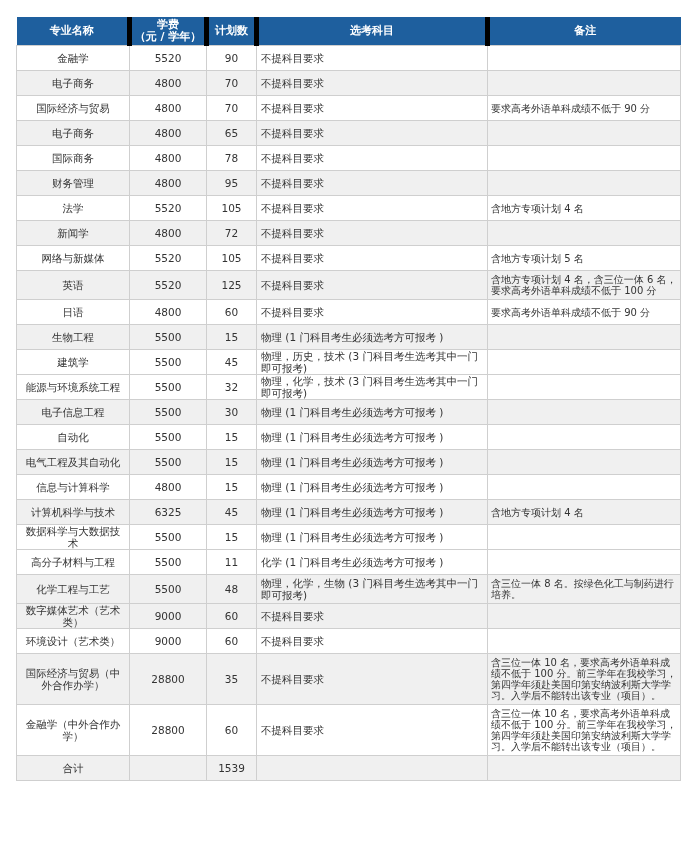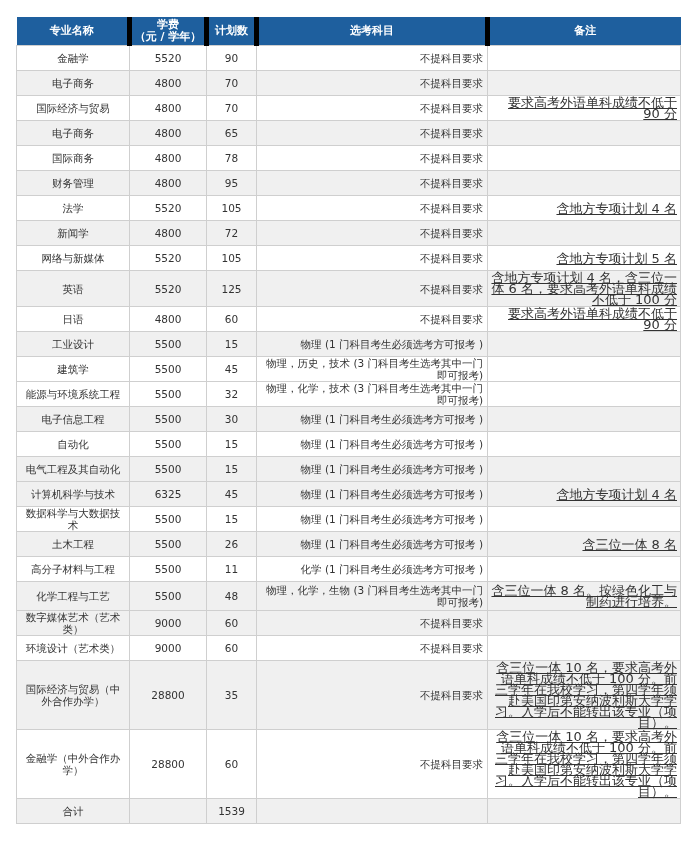--- a/index.html
+++ b/index.html
@@ -9,22 +9,22 @@
   table { border-collapse:collapse; width:664px; table-layout:fixed; font-size:10.5px; }
   col.c1 { width:113px; } col.c2 { width:77px; } col.c3 { width:50px; }
   col.c4 { width:231px; } col.c5 { width:193px; }
   th { background:#1e5f9e; color:#fff; font-weight:bold; font-size:11px; height:28px;
        border-left:5px solid #000000; padding:0; text-align:center; line-height:12px; }
   th:first-child { border-left:none; }
   td { border:1px solid #cfcfcf; height:22px; padding:0 4px; line-height:12px; }
   tr.odd td { background:#ffffff; }
   tr.even td { background:#f0f0f0; }
   td.center { text-align:center; }
-  td.left { text-align:right; }
-  td.note { font-size:13px; line-height:11px; padding:1px 3px;text-decoration:underline; }
+  td.left { text-align:left; }
+  td.note { font-size:10px; line-height:11px; padding:1px 3px; }
   tr.tall2 td { height:26px; }
   tr.tall4 td { height:48px; }
 </style>
 </head>
 <body>
 
 <div class="wrap">
   <table>
     <colgroup>
         <col class="c1">
@@ -117,21 +117,21 @@
           <td class="left note">含地方专项计划 4 名，含三位一体 6 名，要求高考外语单科成绩不低于 100 分</td>
         </tr>
         <tr class="odd">
           <td class="center">日语</td>
           <td class="center">4800</td>
           <td class="center">60</td>
           <td class="left">不提科目要求</td>
           <td class="left note">要求高考外语单科成绩不低于 90 分</td>
         </tr>
         <tr class="even">
-          <td class="center">工业设计</td>
+          <td class="center">生物工程</td>
           <td class="center">5500</td>
           <td class="center">15</td>
           <td class="left">物理 (1 门科目考生必须选考方可报考 )</td>
           <td class="left note"></td>
         </tr>
         <tr class="odd">
           <td class="center">建筑学</td>
           <td class="center">5500</td>
           <td class="center">45</td>
           <td class="left">物理，历史，技术 (3 门科目考生选考其中一门即可报考)</td>
@@ -154,44 +154,44 @@
         <tr class="odd">
           <td class="center">自动化</td>
           <td class="center">5500</td>
           <td class="center">15</td>
           <td class="left">物理 (1 门科目考生必须选考方可报考 )</td>
           <td class="left note"></td>
         </tr>
         <tr class="even">
           <td class="center">电气工程及其自动化</td>
           <td class="center">5500</td>
+          <td class="center">15</td>
+          <td class="left">物理 (1 门科目考生必须选考方可报考 )</td>
+          <td class="left note"></td>
+        </tr>
+        <tr class="odd">
+          <td class="center">信息与计算科学</td>
+          <td class="center">4800</td>
           <td class="center">15</td>
           <td class="left">物理 (1 门科目考生必须选考方可报考 )</td>
           <td class="left note"></td>
         </tr>
         <tr class="even">
           <td class="center">计算机科学与技术</td>
           <td class="center">6325</td>
           <td class="center">45</td>
           <td class="left">物理 (1 门科目考生必须选考方可报考 )</td>
           <td class="left note">含地方专项计划 4 名</td>
         </tr>
         <tr class="odd">
           <td class="center">数据科学与大数据技术</td>
           <td class="center">5500</td>
           <td class="center">15</td>
           <td class="left">物理 (1 门科目考生必须选考方可报考 )</td>
           <td class="left note"></td>
-        </tr>
-        <tr class="even">
-          <td class="center">土木工程</td>
-          <td class="center">5500</td>
-          <td class="center">26</td>
-          <td class="left">物理 (1 门科目考生必须选考方可报考 )</td>
-          <td class="left note">含三位一体 8 名</td>
         </tr>
         <tr class="odd">
           <td class="center">高分子材料与工程</td>
           <td class="center">5500</td>
           <td class="center">11</td>
           <td class="left">化学 (1 门科目考生必须选考方可报考 )</td>
           <td class="left note"></td>
         </tr>
         <tr class="even tall2">
           <td class="center">化学工程与工艺</td>

